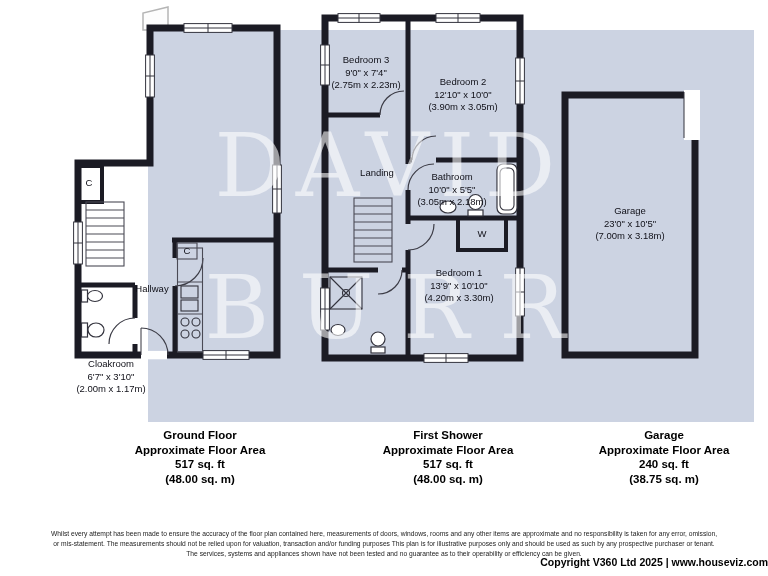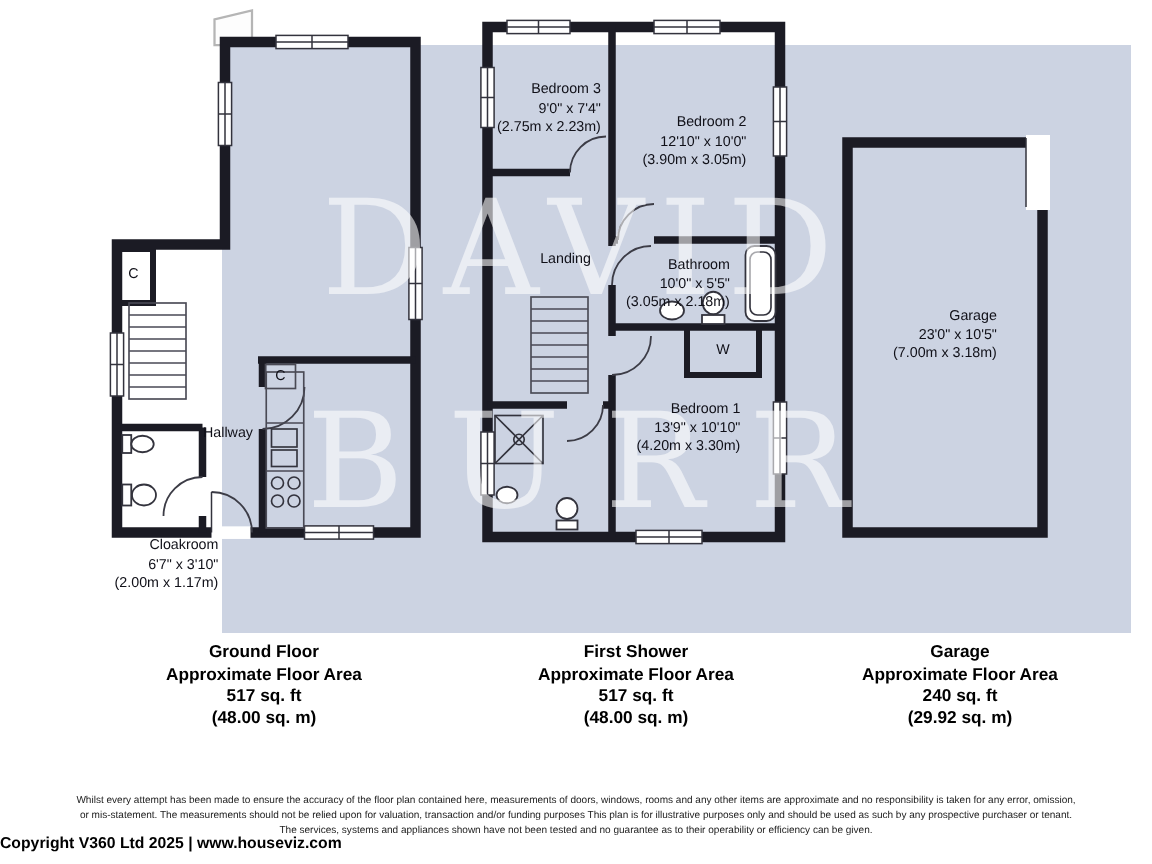--- a/index.html
+++ b/index.html
@@ -24,30 +24,30 @@
   .winr{fill:#ffffff;stroke:#33333d;stroke-width:1;}
   .winl{fill:none;stroke:#33333d;stroke-width:1;}
 
   .watermark-line{position:absolute;left:150px;width:470px;text-align:center;
       font-family:"DejaVu Serif","Liberation Serif",serif;
       color:rgba(255,255,255,0.58);z-index:2;pointer-events:none;
       font-size:88px;line-height:1;}
   #wm1{top:122px;letter-spacing:0.12em;text-indent:0.12em;}
   #wm2{top:264px;letter-spacing:0.34em;text-indent:0.34em;}
 
-  .room-label{position:absolute;transform:translateX(-50%);text-align:right;
+  .room-label{position:absolute;transform:translateX(-50%);text-align:center;
       font-size:9.5px;line-height:12.5px;color:#101018;white-space:nowrap;z-index:3;}
 
   .area-block{position:absolute;transform:translateX(-50%);text-align:center;
       font-weight:bold;font-size:11.5px;line-height:14.5px;color:#000;
-      white-space:nowrap;z-index:3;}
+      white-space:nowrap;z-index:3;margin-left:24px;}
 
   .disclaimer{position:absolute;left:0;right:0;top:529px;text-align:center;
       font-size:6.7px;line-height:9.8px;color:#222;z-index:3;}
-  .copyright{position:absolute;left:0;right:0;top:556px;text-align:left;
+  .copyright{position:absolute;left:0;right:0;top:556px;text-align:right;
       font-weight:bold;font-size:10.5px;color:#000;z-index:3;}
 </style>
 </head>
 <body>
 
 <div class="page">
 
   <div class="panel"></div>
 
   <svg class="plan" width="768" height="576" viewBox="0 0 768 576">
@@ -276,21 +276,21 @@
     <div>First Shower</div>
     <div>Approximate Floor Area</div>
     <div>517 sq. ft</div>
     <div>(48.00 sq. m)</div>
   </div>
 
   <div class="area-block" style="left:640px;top:428px">
     <div>Garage</div>
     <div>Approximate Floor Area</div>
     <div>240 sq. ft</div>
-    <div>(29.92 sq. m)</div>
+    <div>(38.75 sq. m)</div>
   </div>
 
   <div class="disclaimer">
     <div>Whilst every attempt has been made to ensure the accuracy of the floor plan contained here, measurements of doors, windows, rooms and any other items are approximate and no responsibility is taken for any error, omission,</div>
     <div>or mis-statement. The measurements should not be relied upon for valuation, transaction and/or funding purposes This plan is for illustrative purposes only and should be used as such by any prospective purchaser or tenant.</div>
     <div>The services, systems and appliances shown have not been tested and no guarantee as to their operability or efficiency can be given.</div>
   </div>
   <div class="copyright">Copyright V360 Ltd 2025 | www.houseviz.com</div>
 
 </div>

